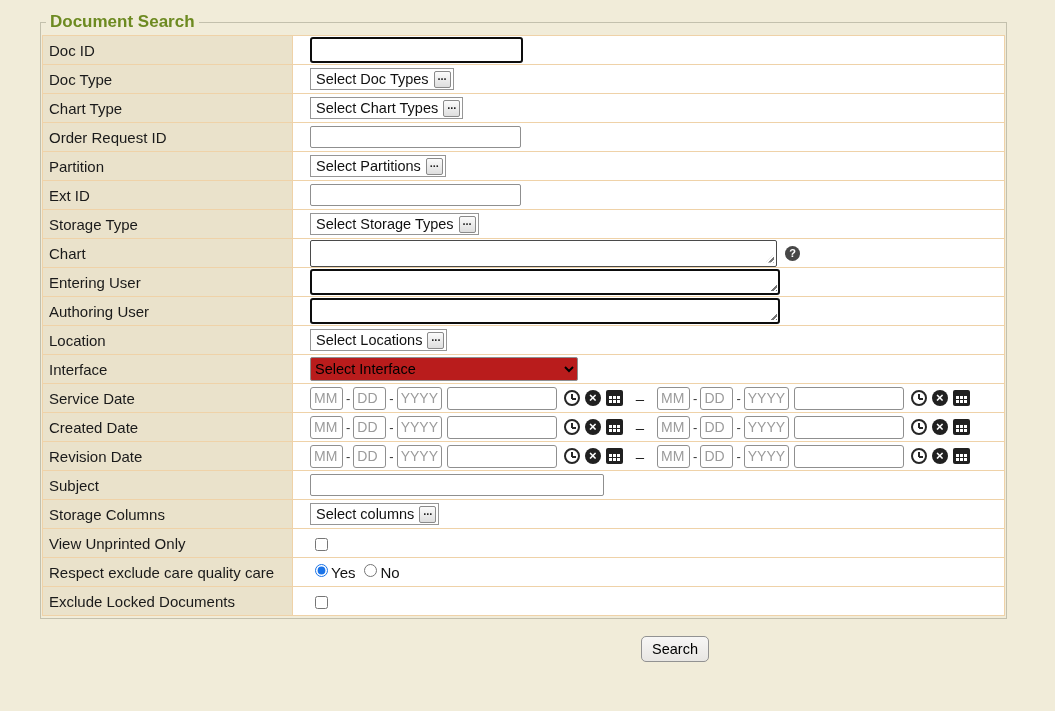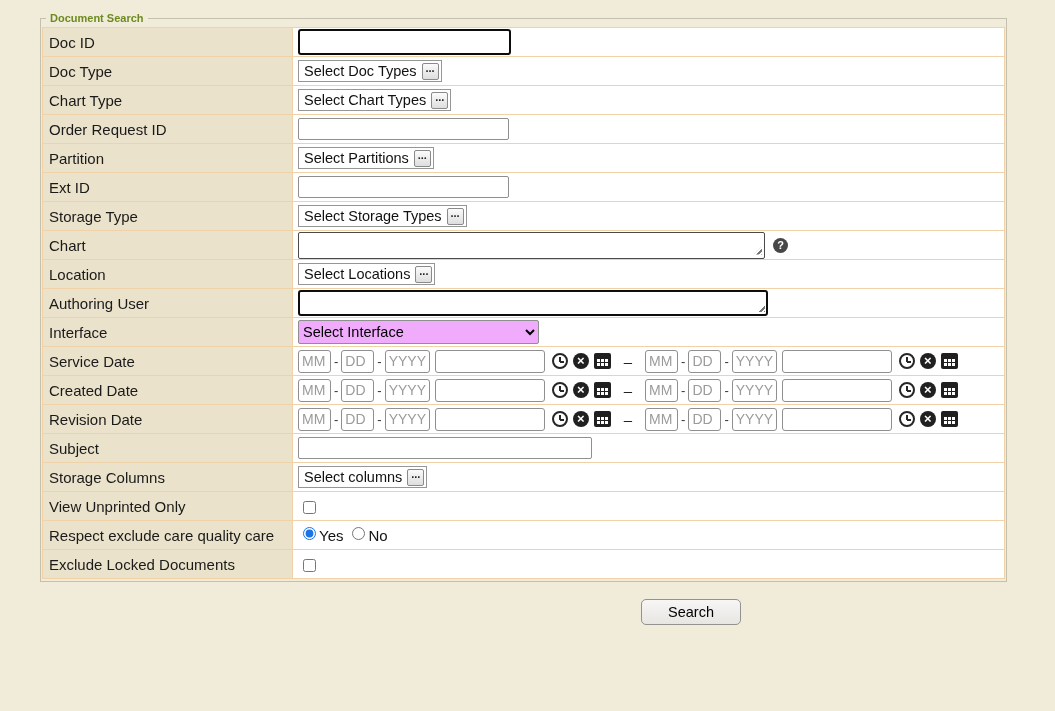--- a/index.html
+++ b/index.html
@@ -1,43 +1,43 @@
 <!DOCTYPE html>
 <html><head>
 <meta charset="utf-8">
 <style>
   *{box-sizing:border-box}
   html,body{margin:0;padding:0}
   body{width:1055px;height:711px;background:#f1ecd9;font-family:"Liberation Sans",sans-serif;font-size:15px;color:#111;overflow:hidden}
 
   fieldset.search{margin:12px 48px 0 40px;border:1px solid #c3c0ad;padding:3px 1px 2px;background:#f1ecd9}
-  legend.title{font-weight:bold;font-size:11px;color:#6d8a21;padding:0 4px;margin-left:4px}
+  legend.title{font-weight:bold;font-size:17px;color:#6d8a21;padding:0 4px;margin-left:4px}
 
   table.grid{width:100%;border-collapse:collapse;table-layout:fixed}
   col.c-label{width:250px}
   td{border:1px solid #efd2a8;height:29px;padding:0;vertical-align:middle}
   td.lbl{background:#eae2cb;padding:0 4px 0 6px;white-space:nowrap;overflow:hidden;font-size:15px;color:#1a1a1a}
-  td.fld{background:#fff;padding-left:5px;white-space:nowrap;overflow:hidden}
+  td.fld{background:#fff;padding-left:17px;white-space:nowrap;overflow:hidden}
 
   input.txt{border:1px solid #8f8f8f;border-radius:2px;height:22px;font:14px "Liberation Sans",sans-serif;padding:0 4px;vertical-align:middle;background:#fff}
   .w210{width:211px}
   .w293{width:294px}
   input.dark{border:2px solid #0d0d0d;border-radius:3px;height:26px}
   .w212{width:213px}
   .wide{width:470px}
 
   .field-wrap{position:relative;display:inline-block;vertical-align:middle;line-height:0}
   textarea.chart-ta{width:467px;height:27px;border:1px solid #4a4a4a;border-radius:2px;resize:none;font:14px "Liberation Sans",sans-serif;padding:2px 4px;vertical-align:middle}
   .grip{position:absolute;right:3px;bottom:4px;width:8px;height:8px;background:repeating-linear-gradient(135deg,#777 0 1.5px,transparent 1.5px 3.5px);clip-path:polygon(100% 0,100% 100%,0 100%);pointer-events:none}
 
   .picker{display:inline-flex;align-items:center;height:22px;border:1px solid #969696;background:#fff;padding:0 2px 0 5px;font-size:14.5px;vertical-align:middle}
   .picker-text{margin-right:5px;color:#111}
   button.dots{width:17px;height:17px;border:1px solid #8a8a8a;border-radius:2px;background:linear-gradient(#fbfbfb,#dedede);font:bold 11px "Liberation Sans",sans-serif;line-height:4px;padding:0 0 6px;color:#222;cursor:pointer}
 
-  select.iface{width:241px;height:24px;font:14.5px "Liberation Sans",sans-serif;border:1px solid #8f8f8f;background:#f0abfc;border-radius:2px;vertical-align:middle}
+  select.iface{width:268px;height:24px;font:14.5px "Liberation Sans",sans-serif;border:1px solid #8f8f8f;background:#b91c1c;border-radius:2px;vertical-align:middle}
 
   .daterange{display:flex;align-items:center}
   input.dp{border:1px solid #8f8f8f;border-radius:3px;height:23px;font:14px "Liberation Sans",sans-serif;padding:0 3px;background:#fff;flex:0 0 auto}
   input.dp::placeholder{color:#9b9b9b}
   .dp.mm,.dp.dd{width:33px}
   .dp.yy{width:45px}
   .dp.time{width:110px;margin-left:5px}
   .psep{margin:0 3px;color:#333;font-size:13px;flex:0 0 auto}
   .iconset{display:flex;align-items:center;gap:5px;margin-left:7px;flex:0 0 auto}
   .rsep{margin:0 13px;font-size:15px;color:#222;flex:0 0 auto}
@@ -52,21 +52,21 @@
   .icn-cal::before{content:"";position:absolute;left:2px;right:2px;top:6px;bottom:2px;background-image:repeating-linear-gradient(90deg,#202020 0 1px,transparent 1px 4px),repeating-linear-gradient(0deg,#202020 0 1px,transparent 1px 4px),linear-gradient(#fff,#fff)}
 
   .icn-help{display:inline-block;width:15px;height:15px;background:#474747;border-radius:50%;color:#fff;font-weight:bold;font-size:11px;line-height:15px;text-align:center;margin-left:4px;vertical-align:middle}
 
   input.cb{width:13px;height:13px;margin:0 0 0 5px;vertical-align:middle;accent-color:#1a73e8}
   .radios{display:inline-flex;align-items:flex-start;margin-left:5px}
   input.rb{width:13px;height:13px;margin:0 3px 0 0;accent-color:#1a73e8}
   .rlabel{margin-right:9px;font-size:15px;color:#111}
 
   .search-wrap{margin:17px 0 0 641px}
-  button.search-btn{font:14.5px "Liberation Sans",sans-serif;padding:4px 26px;background:linear-gradient(#f7f6f5,#e8e6e3);border:1px solid #929292;border-radius:5px;color:#000;cursor:pointer}
+  button.search-btn{font:14.5px "Liberation Sans",sans-serif;padding:4px 10px;background:linear-gradient(#f7f6f5,#e8e6e3);border:1px solid #929292;border-radius:5px;color:#000;cursor:pointer}
 </style>
 </head>
 <body>
 
 <fieldset class="search">
   <legend class="title">Document Search</legend>
   <table class="grid">
     <colgroup>
         <col class="c-label">
         <col>
@@ -132,37 +132,46 @@
       <td class="lbl">Chart</td>
       <td class="fld">
         <span class="field-wrap">
           <textarea class="chart-ta" style=""></textarea>
           <span class="grip"></span>
         </span>
         <span class="icn-help">?</span>
       </td>
     </tr>
 
-
-    <tr>
-      <td class="lbl">Location</td>
-      <td class="fld">
-        <span class="picker">
-          <span class="picker-text">Select Locations</span>
-          <button class="dots">...</button>
-        </span>
-      </td>
-    </tr>
-
-    <tr>
-      <td class="lbl">Authoring User</td>
+    <tr>
+      <td class="lbl">Entering User</td>
       <td class="fld">
         <span class="field-wrap">
           <input type="text" class="txt dark wide" style="">
           <span class="grip"></span>
+        </span>
+      </td>
+    </tr>
+
+    <tr>
+      <td class="lbl">Authoring User</td>
+      <td class="fld">
+        <span class="field-wrap">
+          <input type="text" class="txt dark wide" style="">
+          <span class="grip"></span>
+        </span>
+      </td>
+    </tr>
+
+    <tr>
+      <td class="lbl">Location</td>
+      <td class="fld">
+        <span class="picker">
+          <span class="picker-text">Select Locations</span>
+          <button class="dots">...</button>
         </span>
       </td>
     </tr>
 
     <tr>
       <td class="lbl">Interface</td>
       <td class="fld">
         <select class="iface">
           <option>Select Interface</option>
         </select>

